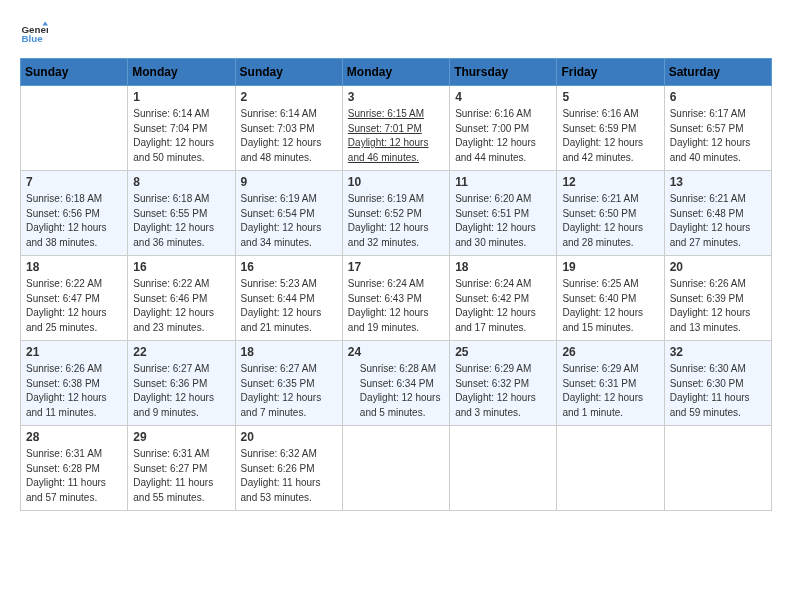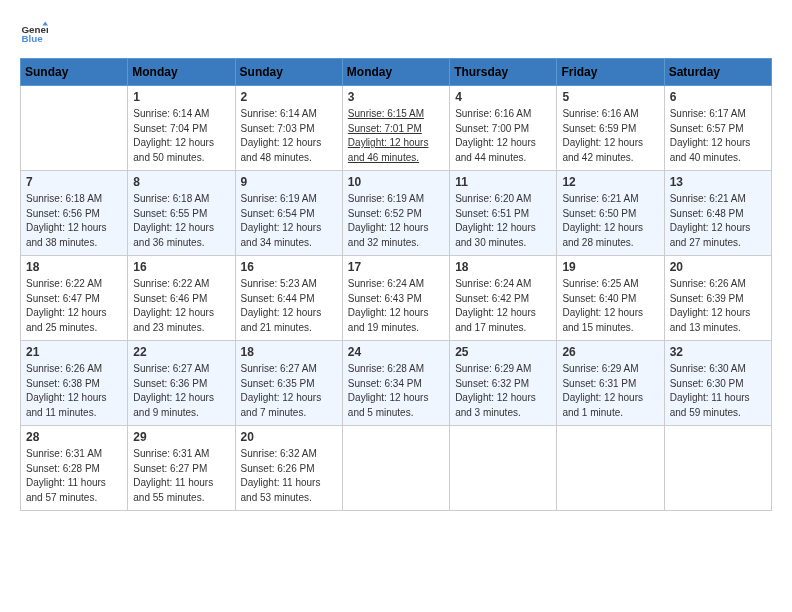--- a/index.html
+++ b/index.html
@@ -282,21 +282,21 @@
         </td>
         <td>
           <span class="day-number">18</span>
           <div class="cell-content" style="white-space: pre-line;">Sunrise: 6:27 AM
 Sunset: 6:35 PM
 Daylight: 12 hours
 and 7 minutes.</div>
         </td>
         <td>
           <span class="day-number">24</span>
-          <div class="cell-content" style="white-space: pre-line;">Sunrise: 6:28 AM
+          <div class="cell-content" style="white-space: pre-line; margin-left: 12px;">Sunrise: 6:28 AM
 Sunset: 6:34 PM
 Daylight: 12 hours
 and 5 minutes.</div>
         </td>
         <td>
           <span class="day-number">25</span>
           <div class="cell-content" style="white-space: pre-line;">Sunrise: 6:29 AM
 Sunset: 6:32 PM
 Daylight: 12 hours
 and 3 minutes.</div>

